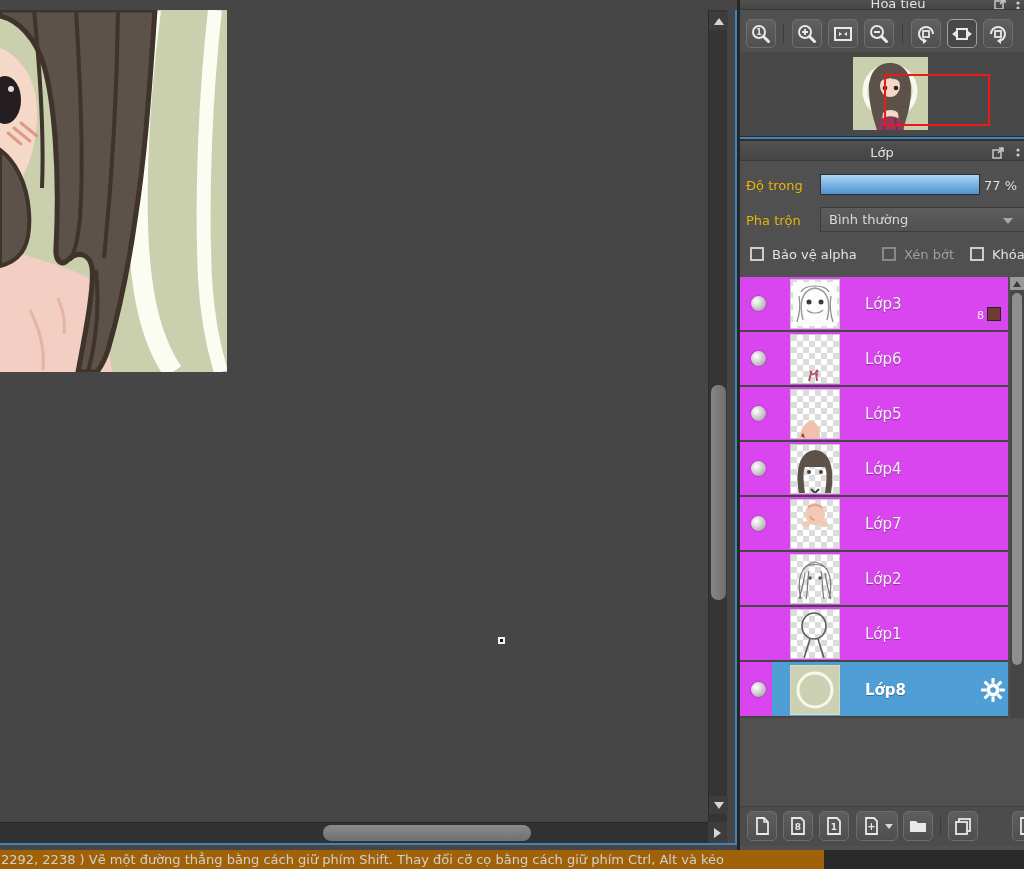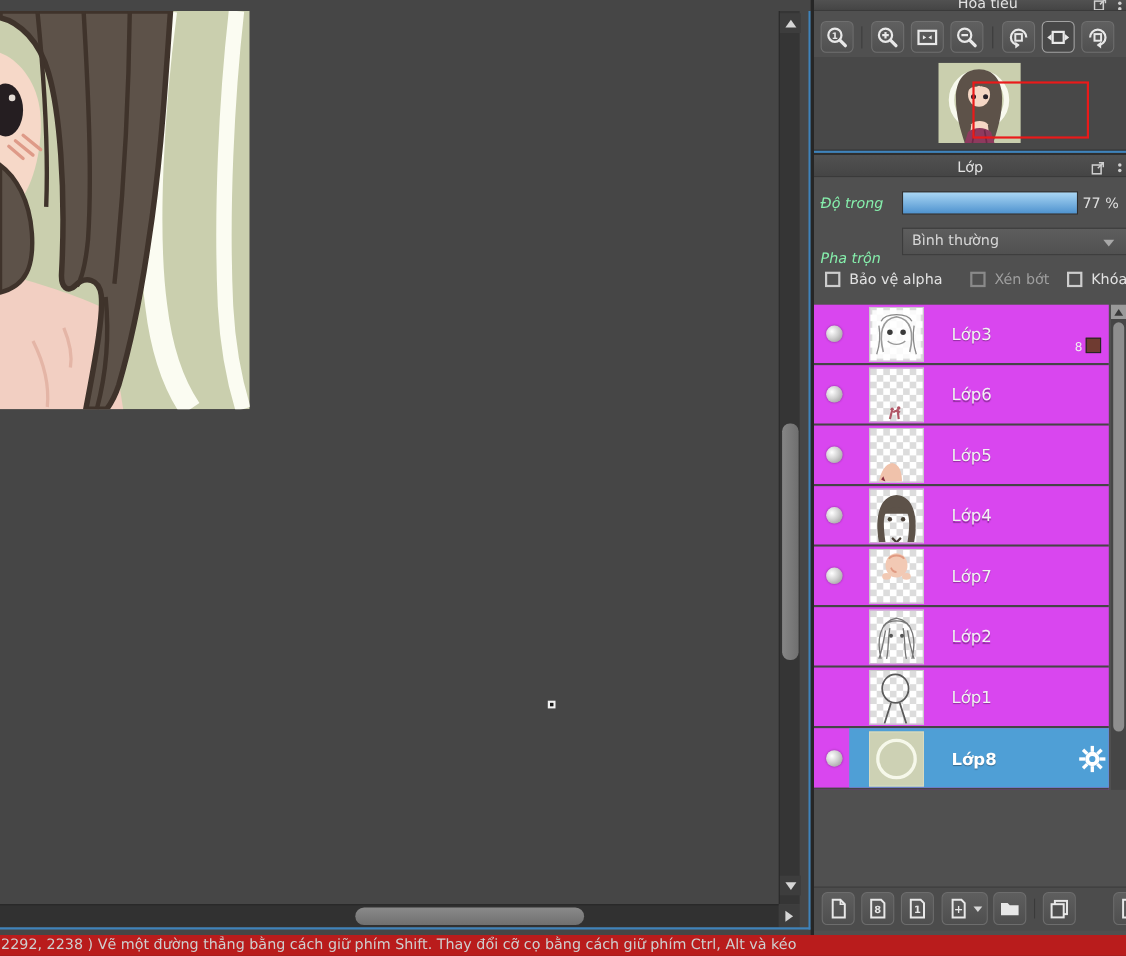--- a/index.html
+++ b/index.html
@@ -45,21 +45,21 @@
 
   .nav-preview { position:absolute; left:0; top:52px; width:284px; height:84px; background:#484848; }
   .nav-thumb { position:absolute; left:113px; top:5px; width:75px; height:73px; }
   .red-viewport { position:absolute; left:144px; top:74px; width:106px; height:52px; border:2px solid #ea1a1a; z-index:5; }
   .splitter { position:absolute; left:0; top:136px; width:284px; height:5px; background:#2e2e2e; }
   .splitter i { display:block; margin-top:1px; height:2px; background:#3f83bb; }
 
   .layer-header { top:141px; height:20px; }
   .layer-header .panel-title { margin-top:4px; }
 
-  .ctl-label { position:absolute; left:6px; font-size:13px; color:#86efac;font-style:italic; }
+  .ctl-label { position:absolute; left:6px; font-size:13px; color:#eab308; }
   .opacity-slider { position:absolute; left:80px; top:174px; width:160px; height:21px; border:1px solid #2e2e2e; background:#3a3a3a; }
   .opacity-fill { height:100%; background:linear-gradient(#a9d6f4,#4f93cf); }
   .opacity-value { position:absolute; left:244px; top:178px; font-size:13px; color:#dedede; }
   .blend-select { position:absolute; left:80px; top:207px; width:208px; height:25px; background:linear-gradient(#5d5d5d,#515151); border:1px solid #3c3c3c; display:flex; align-items:center; padding-left:8px; }
   .blend-select span { font-size:13px; color:#d8d8d8; }
   .blend-arrow { position:absolute; right:14px; top:10px; width:0; height:0; border-left:5px solid transparent; border-right:5px solid transparent; border-top:6px solid #a8a8a8; }
 
   .cb-row { position:absolute; top:245px; left:0; width:284px; height:22px; }
   .cb { position:absolute; top:2px; width:14px; height:14px; border:2px solid #cdcdcd; background:transparent; }
   .cb.dim { border-color:#8a8a8a; }
@@ -84,21 +84,21 @@
   .list-scroll { position:absolute; left:270px; top:277px; width:14px; height:441px; background:#464646; }
   .list-scroll-btn { position:absolute; left:0; top:0; width:14px; height:13px; background:#9a9a9a; display:flex; align-items:center; justify-content:center; }
   .list-thumb { position:absolute; left:2px; top:16px; width:10px; height:372px; background:#8e8e8e; border-radius:5px; }
   .tri-up-s { width:0; height:0; border-left:4px solid transparent; border-right:4px solid transparent; border-bottom:6px solid #3a3a3a; }
 
   .bottom-toolbar { position:absolute; left:0; top:806px; width:284px; height:40px; background:#4c4c4c; border-top:1px solid #3e3e3e; }
   .bt-btn { position:absolute; top:4px; width:30px; height:30px; background:linear-gradient(#5e5e5e,#4f4f4f); border:1px solid #6d6d6d; border-radius:5px; display:flex; align-items:center; justify-content:center; }
   .bt-sep { position:absolute; top:10px; width:1px; height:18px; background:#3a3a3a; }
 
   
-  .status-bar { position:absolute; left:0; top:850px; width:1024px; height:19px; background:#b91c1c; overflow:hidden; z-index:20; }
+  .status-bar { position:absolute; left:0; top:850px; width:824px; height:19px; background:#a16207; overflow:hidden; z-index:20; }
   .status-bar span { position:absolute; left:1px; top:2px; font-size:13px; color:#cfcfcf; white-space:nowrap; }
 
   svg text { font-family:"DejaVu Sans","Liberation Sans",sans-serif; }
 </style>
 </head>
 <body>
 
 <div class="app">
 
   <div class="canvas-area">
@@ -253,21 +253,21 @@
           <circle cx="2" cy="8" r="1.6" fill="#cfcfcf"></circle>
       </svg>
     </div>
 
     <span class="ctl-label" style="top:178px;">Độ trong</span>
     <div class="opacity-slider">
       <div class="opacity-fill" style="width:100%;"></div>
     </div>
     <span class="opacity-value">77 %</span>
 
-    <span class="ctl-label" style="top:228px;">Pha trộn</span>
+    <span class="ctl-label" style="top:213px;">Pha trộn</span>
     <div class="blend-select">
       <span>Bình thường</span>
       <span class="blend-arrow"></span>
     </div>
 
     <div class="cb-row">
       <span class="cb" style="left:10px;"></span>
       <span class="cb-label" style="left:32px;">Bảo vệ alpha</span>
       <span class="cb dim" style="left:142px;"></span>
       <span class="cb-label dim" style="left:164px;">Xén bớt</span>

